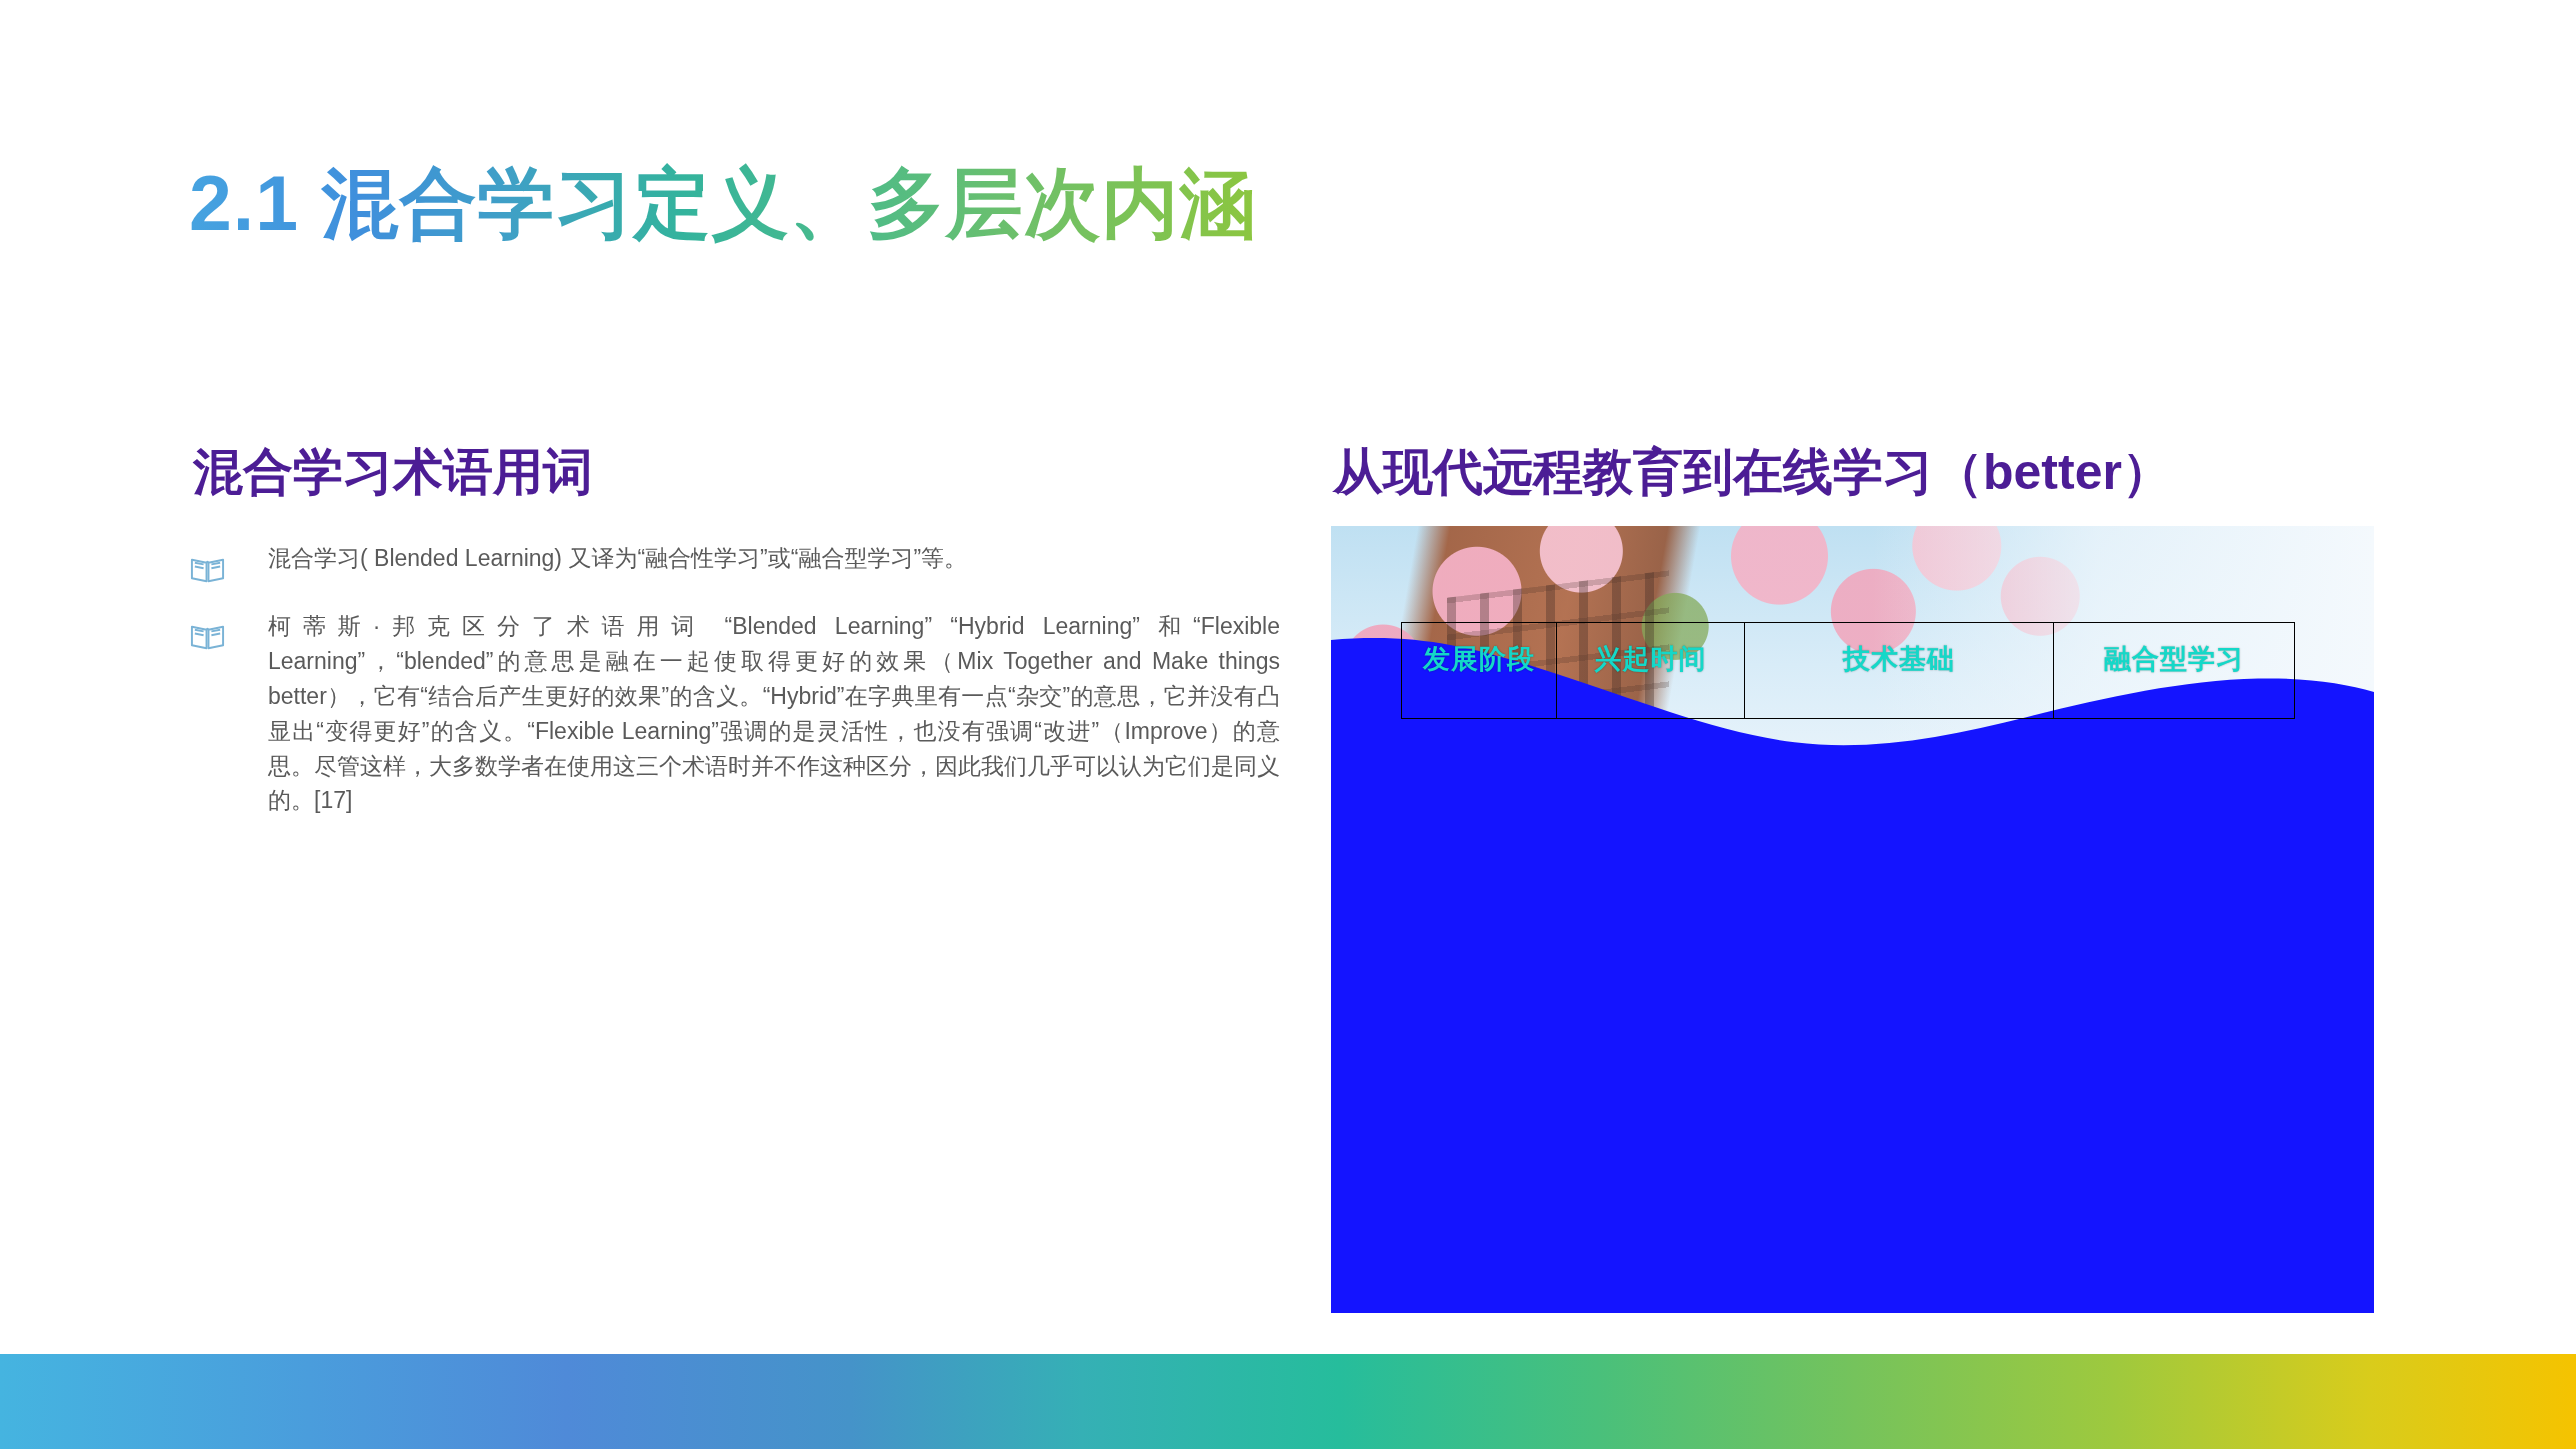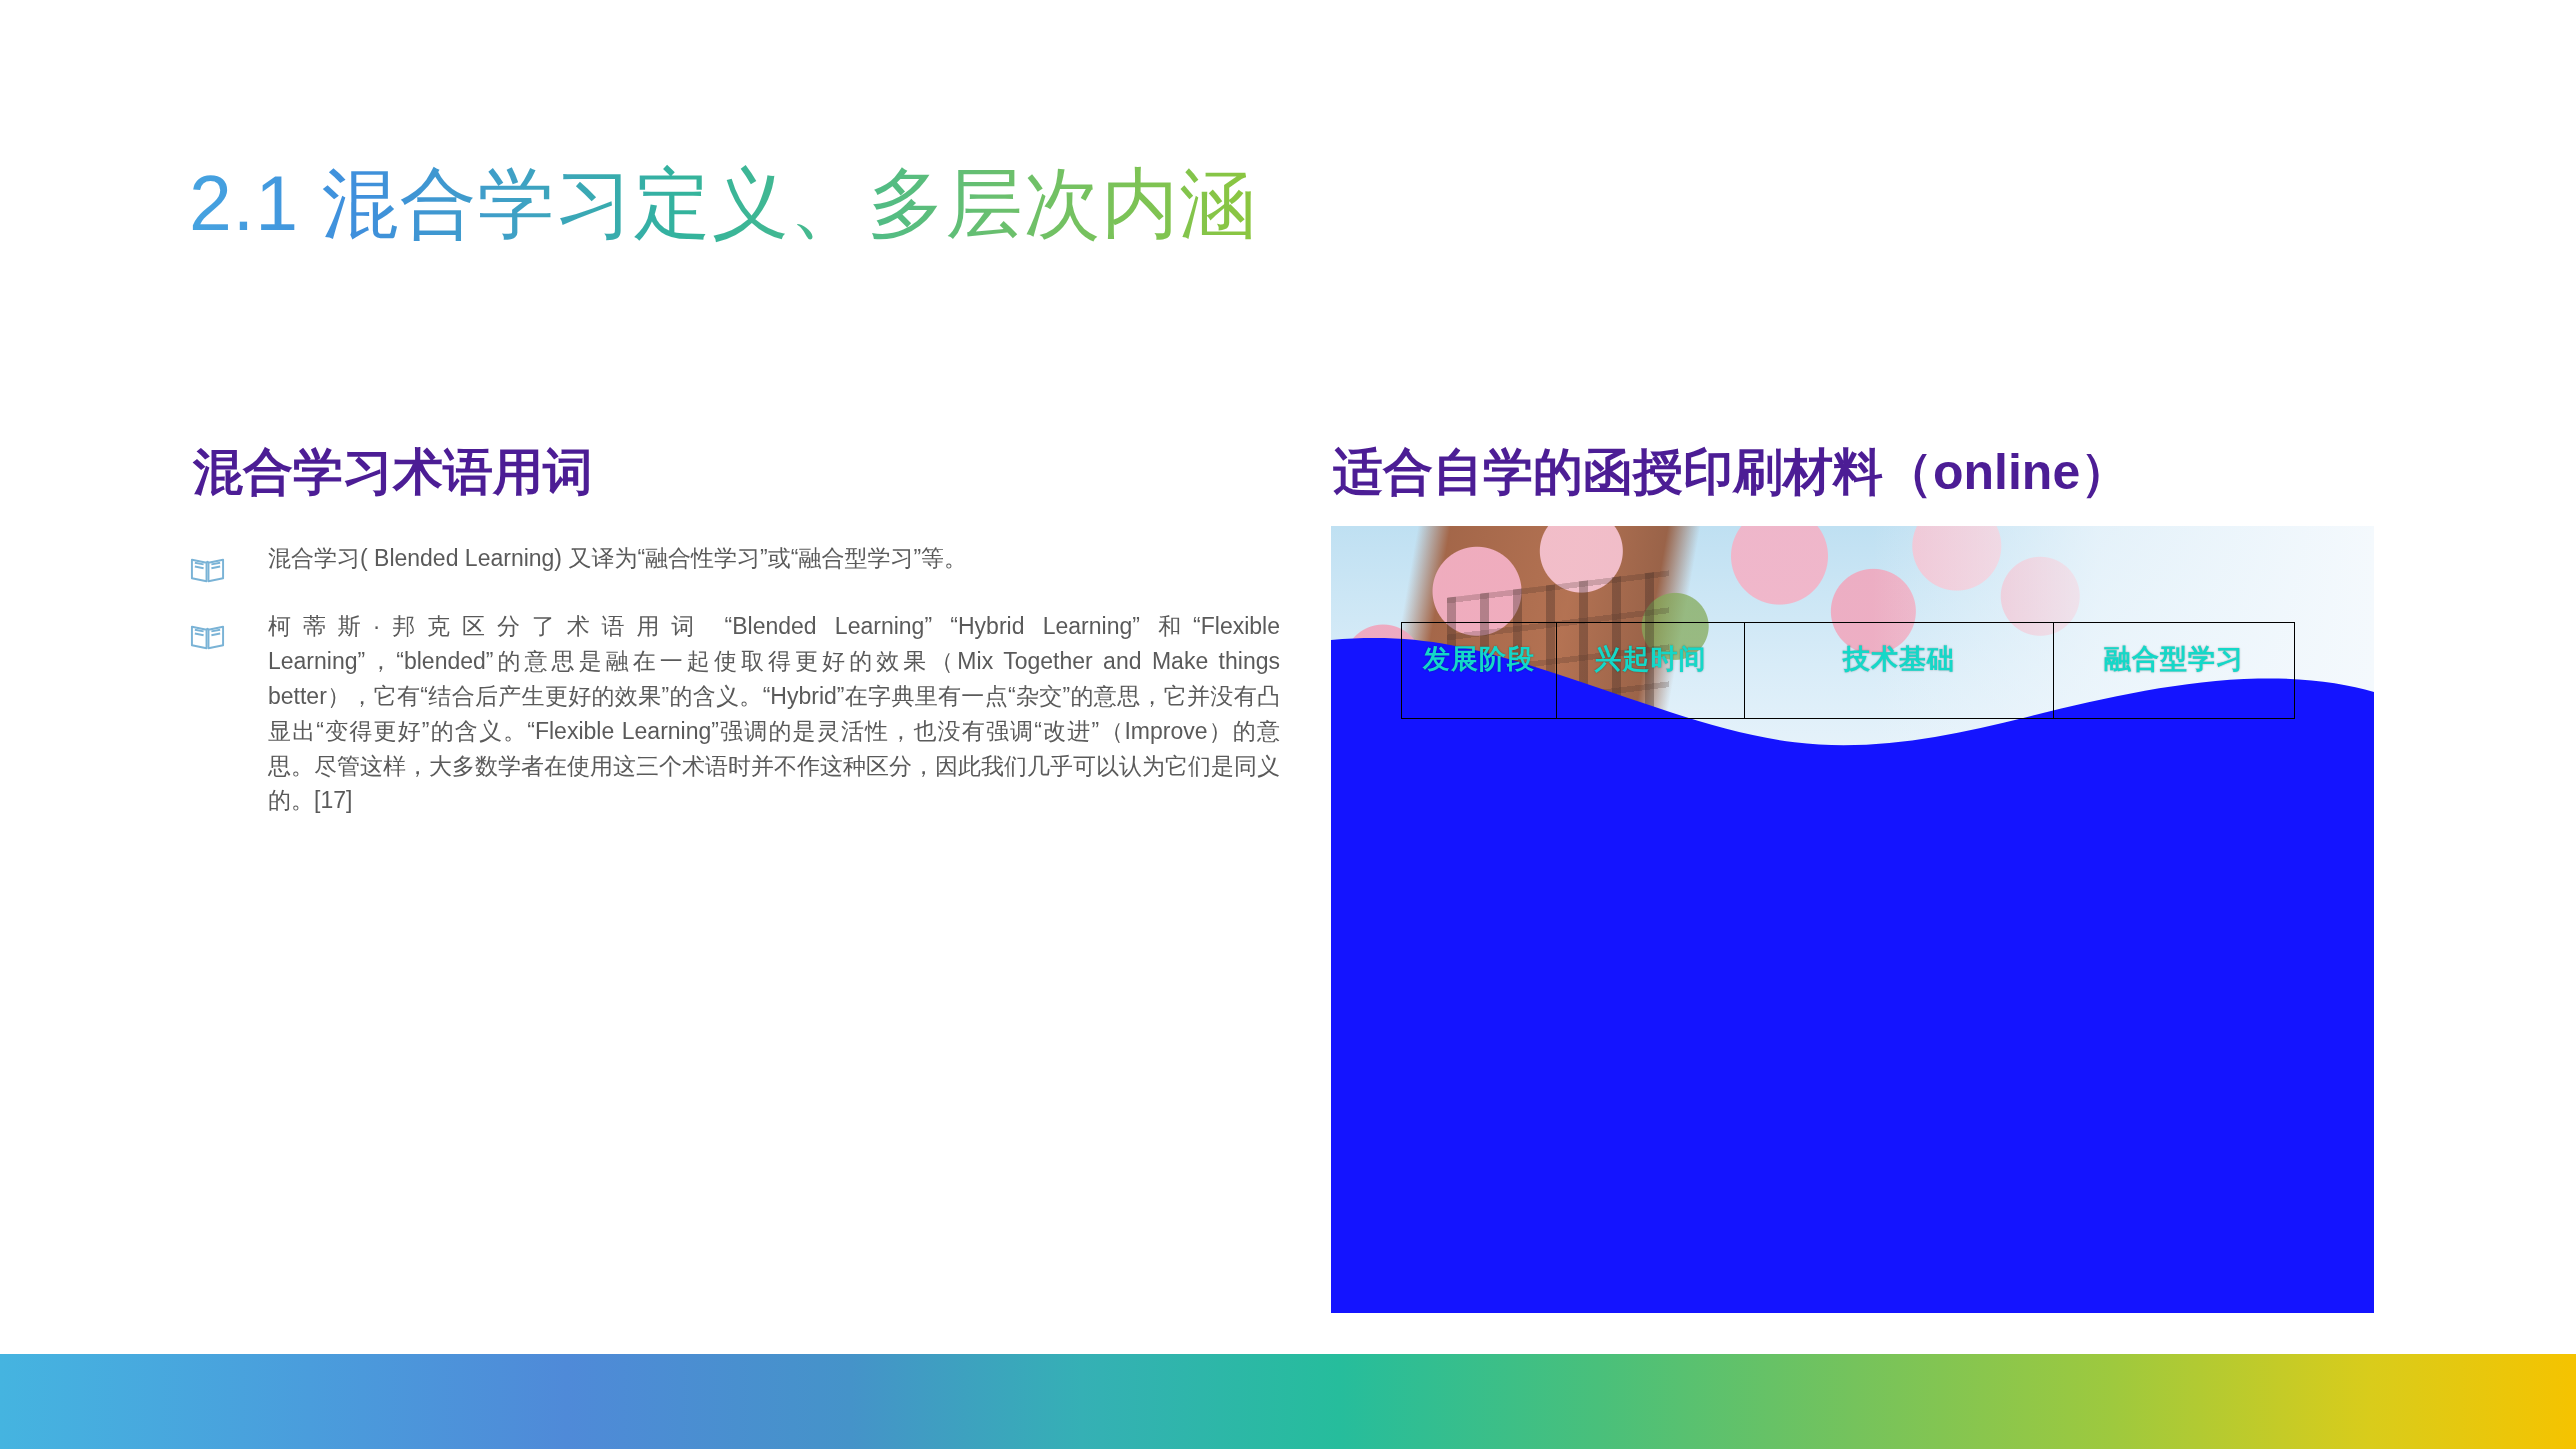--- a/index.html
+++ b/index.html
@@ -6,21 +6,21 @@
   body{
     width:2576px;height:1450px;
     background:#ffffff;
     font-family:"Liberation Sans","DejaVu Sans",sans-serif;
     overflow:hidden;position:relative;
   }
 
   
   #slide-title{
     position:absolute;left:189px;top:153px;
-    font-size:77px;font-weight:400;letter-spacing:1px;
+    font-size:77px;font-weight:700;letter-spacing:1px;
     white-space:nowrap;
     background-image:linear-gradient(90deg,#46a3e0 0%,#3f8fdc 16%,#3fa0c6 30%,#33b39d 46%,#4cbb8a 62%,#6ec06a 78%,#8cc63f 100%);
     -webkit-background-clip:text;background-clip:text;
     color:transparent;-webkit-text-fill-color:transparent;
   }
 
   
   .col-heading{
     position:absolute;
     font-size:50px;font-weight:bold;color:#4c1d95;
@@ -169,21 +169,21 @@
           <path d="M23 17.7 L32 16"></path>
           <path d="M18 12 L19 11 L20 12"></path>
         </g>
       </svg>
     </span>
     <span class="bullet-text">柯蒂斯·邦克区分了术语用词 “Blended Learning” “Hybrid Learning” 和“Flexible Learning”，“blended”的意思是融在一起使取得更好的效果（Mix Together and Make things better），它有“结合后产生更好的效果”的含义。“Hybrid”在字典里有一点“杂交”的意思，它并没有凸显出“变得更好”的含义。“Flexible Learning”强调的是灵活性，也没有强调“改进”（Improve）的意思。尽管这样，大多数学者在使用这三个术语时并不作这种区分，因此我们几乎可以认为它们是同义的。[17]</span>
   </div>
 
 </div>
 
-<div id="right-heading" class="col-heading">适合自学的函授印刷材料（online）</div>
+<div id="right-heading" class="col-heading">从现代远程教育到在线学习（better）</div>
 
 <div id="figure">
 
   <div id="photo">
     <div id="photo-windows"></div>
     <div id="photo-fade"></div>
   </div>
 
   <svg id="blue-wave" viewBox="0 0 1080 815" preserveAspectRatio="none">
     <path d="M0,118 C90,110 150,126 230,152 C320,181 400,214 480,224

